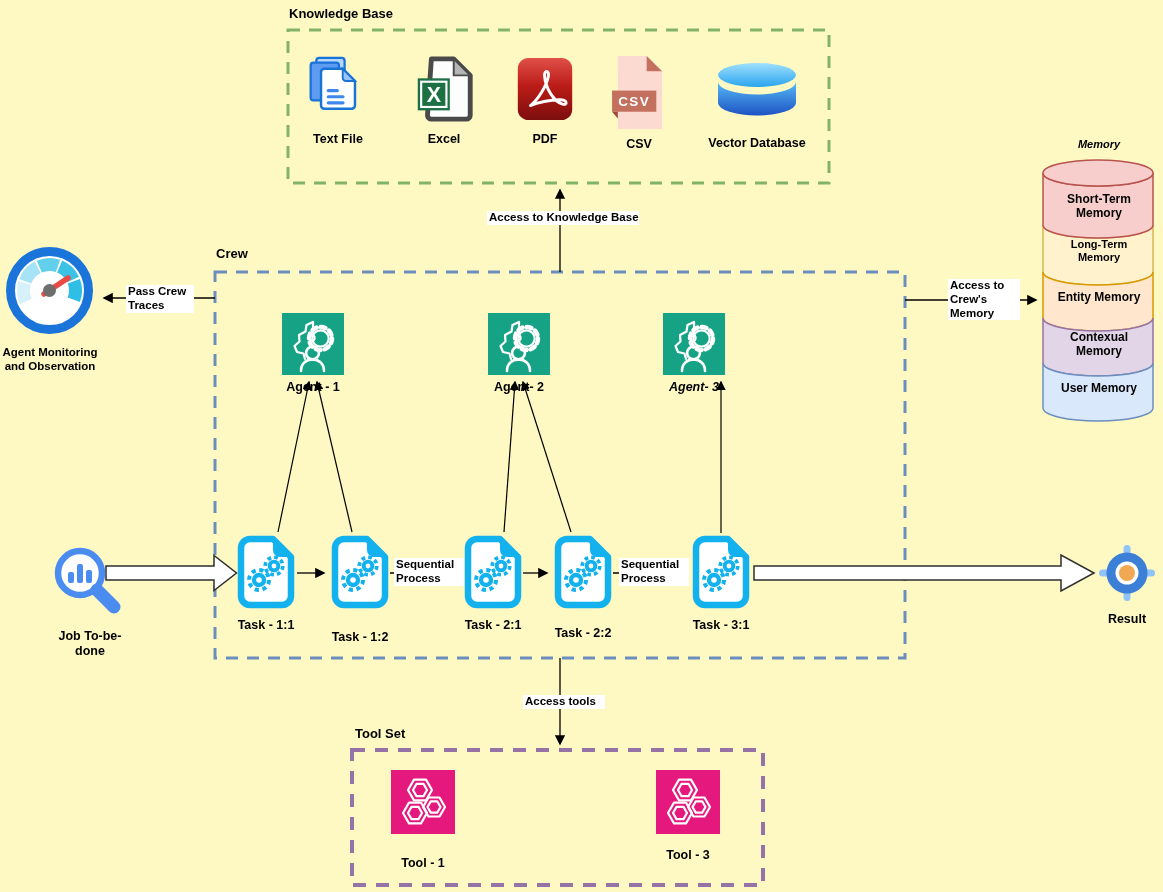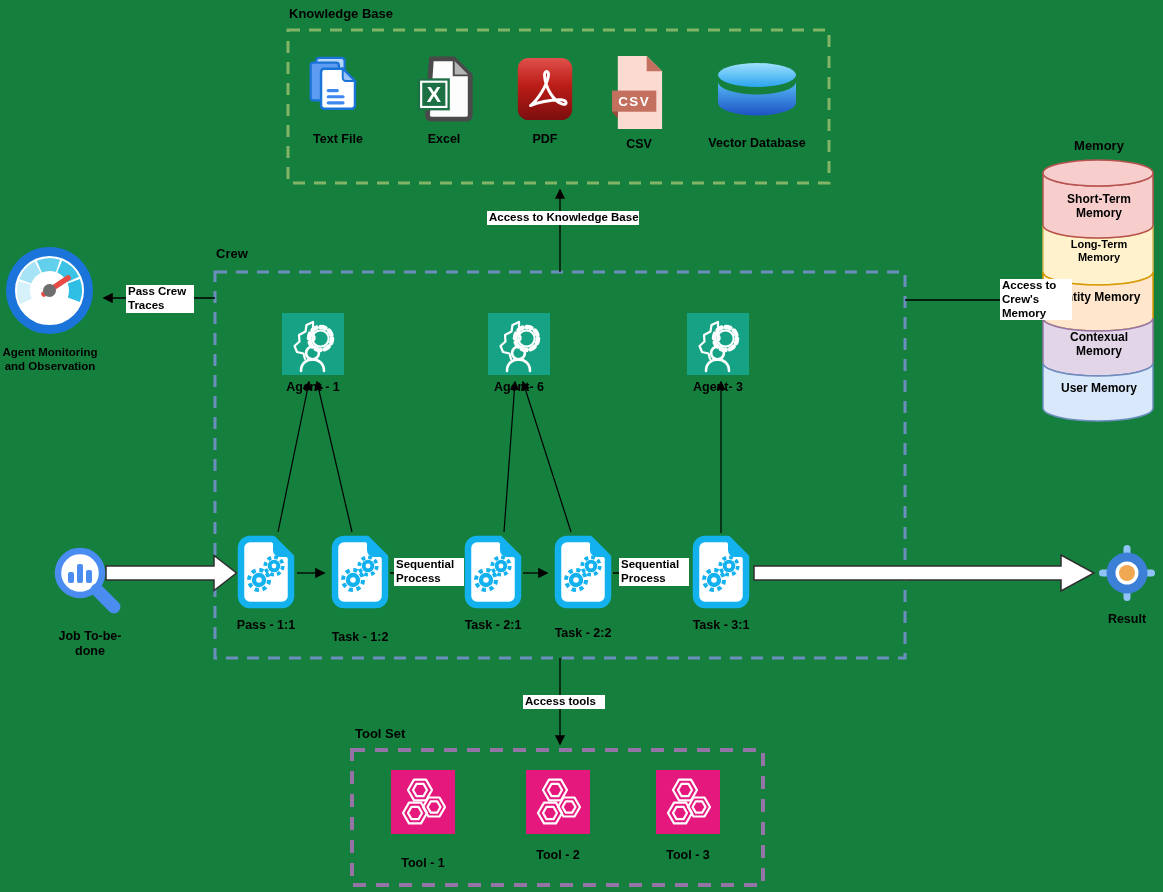--- a/index.html
+++ b/index.html
@@ -1,16 +1,16 @@
 <!DOCTYPE html>
 <html><head>
 <meta charset="utf-8">
 <style>
   html,body{margin:0;padding:0;background:#fff;}
-  .canvas{position:relative;width:1163px;height:892px;background:#15803d;
+  .canvas{position:relative;width:1163px;height:892px;background:#fef9c3;
           font-family:"Liberation Sans",sans-serif;overflow:hidden;}
   .layer{position:absolute;left:0;top:0;width:1163px;height:892px;}
   .abs{position:absolute;}
   .lbl{position:absolute;font-weight:700;color:#000;text-align:center;
        font-size:12.5px;line-height:1.18;}
   .title{position:absolute;font-weight:700;color:#000;font-size:13px;}
   .conn-lbl{position:absolute;font-weight:700;color:#000;text-align:left;
             font-size:11.5px;line-height:1.2;background:#fff;padding:0 2px;}
   .nowrap{white-space:nowrap;}
   .node{position:absolute;display:flex;flex-direction:column;align-items:center;}
@@ -69,21 +69,21 @@
       <path d="M1043,318 A55,13 0 0 0 1153,318 L1153,363 A55,13 0 0 1 1043,363 Z" stroke-width="1.5" fill="#e1d5e7" stroke="#9673a6"></path>
       <path d="M1043,363 A55,13 0 0 0 1153,363 L1153,408 A55,13 0 0 1 1043,408 Z" stroke-width="1.5" fill="#dae8fc" stroke="#6c8ebf"></path>
       <path d="M1043,173 A55,13 0 0 0 1153,173 L1153,225 A55,13 0 0 1 1043,225 Z" stroke-width="1.5" fill="#f8cecc" stroke="#b85450"></path>
       <ellipse cx="1098" cy="173" rx="55" ry="13" stroke-width="1.5" fill="#f8cecc" stroke="#b85450"></ellipse>
     </g>
   </svg>
 
   <div class="title" style="left:289px;top:6px;">Knowledge Base</div>
   <div class="title" style="left:216px;top:246px;">Crew</div>
   <div class="title" style="left:355px;top:726px;">Tool Set</div>
-  <div class="lbl" style="left:1041px;top:138px;width:116px;font-size:13px;">Memory</div>
+  <div class="lbl" style="left:1041px;top:138px;width:116px;font-size:11px;font-style:italic;">Memory</div>
 
   <div class="node" style="left:283px;top:54px;width:110px;">
     <svg width="66" height="70" viewBox="0 0 70 70">
       <rect x="12" y="2" width="30" height="40" rx="3" fill="#b5d7fb" stroke="#1a73d6" stroke-width="2.4"></rect>
       <rect x="6" y="7" width="30" height="40" rx="3" fill="#5e9cf1" stroke="#1a73d6" stroke-width="2.4"></rect>
       <path d="M17,17 a3.5,3.5 0 0 1 3.5,-3.5 h19.5 l13,13 v26 a3.5,3.5 0 0 1 -3.5,3.5 h-29 a3.5,3.5 0 0 1 -3.5,-3.5 z" fill="#fff" stroke="#1a73d6" stroke-width="2.6"></path>
       <path d="M40,13.5 l13,13 h-9.5 a3.5,3.5 0 0 1 -3.5,-3.5 z" fill="#9cc3f7" stroke="#1a73d6" stroke-width="2"></path>
       <rect x="23" y="35" width="13" height="3.4" rx="1.7" fill="#3e87ee"></rect>
       <rect x="23" y="41.5" width="19" height="3.4" rx="1.7" fill="#3e87ee"></rect>
       <rect x="23" y="48" width="19" height="3.4" rx="1.7" fill="#3e87ee"></rect>
@@ -151,24 +151,24 @@
       <g stroke="#fff" fill="none" stroke-width="2.2" stroke-linecap="round" stroke-linejoin="round">
         <circle cx="38.5" cy="25.5" r="8.2"></circle>
         <circle cx="38.5" cy="25.5" r="11.5" stroke-width="4.5" stroke-dasharray="4.7 4.33"></circle>
         <path d="M31,9 L24.5,12 L23.5,18.5 L17,22 L17.5,28.5 L12.5,33 L15,39 L21.5,40.5 L23,46"></path>
         <path d="M31,9 L31,21"></path>
           <circle cx="30" cy="25" r="2.6"></circle>
         <circle cx="30.5" cy="40" r="6.4" stroke-width="2.6" fill="none"></circle>
         <path d="M19,58 C19,50.5 24,46.5 30.5,46.5 C37,46.5 42,50.5 42,58" stroke-width="2.6"></path>
       </g>
     </svg>
-    <div class="lbl" style="position:static;margin-top:5px;">Agent- 6</div>
-  </div>
-
-  <div class="node" style="left:673px;top:313px;width:90px;">
+    <div class="lbl" style="position:static;margin-top:5px;">Agent- 2</div>
+  </div>
+
+  <div class="node" style="left:649px;top:313px;width:90px;font-style:italic;">
     <svg width="62" height="62" viewBox="0 0 62 62">
       <rect width="62" height="62" fill="#16a385"></rect>
       <g stroke="#fff" fill="none" stroke-width="2.2" stroke-linecap="round" stroke-linejoin="round">
         <circle cx="38.5" cy="25.5" r="8.2"></circle>
         <circle cx="38.5" cy="25.5" r="11.5" stroke-width="4.5" stroke-dasharray="4.7 4.33"></circle>
         <path d="M31,9 L24.5,12 L23.5,18.5 L17,22 L17.5,28.5 L12.5,33 L15,39 L21.5,40.5 L23,46"></path>
         <path d="M31,9 L31,21"></path>
           <circle cx="30" cy="25" r="2.6"></circle>
         <circle cx="30.5" cy="40" r="6.4" stroke-width="2.6" fill="none"></circle>
         <path d="M19,58 C19,50.5 24,46.5 30.5,46.5 C37,46.5 42,50.5 42,58" stroke-width="2.6"></path>
@@ -181,21 +181,21 @@
     <svg width="60" height="76" viewBox="0 0 60 74">
       <path d="M5,13 a9,9 0 0 1 9,-9 h23 l18,18 v39 a9,9 0 0 1 -9,9 h-32 a9,9 0 0 1 -9,-9 z" fill="#fff" stroke-width="6.5" stroke-linejoin="round" stroke="#14b1ef"></path>
       <path d="M37,4 l18,18 h-11 a7,7 0 0 1 -7,-7 z" fill="#14b1ef"></path>
       <circle cx="38" cy="31" r="6.3" fill="#14b1ef"></circle>
       <circle cx="38" cy="31" r="8.8" fill="none" stroke-width="3.6" stroke-dasharray="3.8 3.1" stroke="#14b1ef"></circle>
       <circle cx="38" cy="31" r="2.4" fill="#fff"></circle>
       <circle cx="23" cy="45" r="7.2" fill="#14b1ef"></circle>
       <circle cx="23" cy="45" r="10" fill="none" stroke-width="4" stroke-dasharray="4.2 3.65" stroke="#14b1ef"></circle>
       <circle cx="23" cy="45" r="2.8" fill="#fff"></circle>
     </svg>
-    <div class="lbl" style="position:static;margin-top:8px;">Pass - 1:1</div>
+    <div class="lbl" style="position:static;margin-top:8px;">Task - 1:1</div>
   </div>
 
   <div class="node" style="left:318px;top:534px;width:84px;">
     <svg width="60" height="76" viewBox="0 0 60 74">
       <path d="M5,13 a9,9 0 0 1 9,-9 h23 l18,18 v39 a9,9 0 0 1 -9,9 h-32 a9,9 0 0 1 -9,-9 z" fill="#fff" stroke-width="6.5" stroke-linejoin="round" stroke="#14b1ef"></path>
       <path d="M37,4 l18,18 h-11 a7,7 0 0 1 -7,-7 z" fill="#14b1ef"></path>
       <circle cx="38" cy="31" r="6.3" fill="#14b1ef"></circle>
       <circle cx="38" cy="31" r="8.8" fill="none" stroke-width="3.6" stroke-dasharray="3.8 3.1" stroke="#14b1ef"></circle>
       <circle cx="38" cy="31" r="2.4" fill="#fff"></circle>
       <circle cx="23" cy="45" r="7.2" fill="#14b1ef"></circle>
@@ -255,34 +255,20 @@
         <polygon points="22,20 25.5,13.9 32.5,13.9 36,20 32.5,26.1 25.5,26.1"></polygon>
         <polygon points="32,37 37.5,27.5 48.5,27.5 54,37 48.5,46.5 37.5,46.5"></polygon>
         <polygon points="36.5,37 39.8,31.4 46.2,31.4 49.5,37 46.2,42.6 39.8,42.6"></polygon>
         <polygon points="12,43 18,32.6 30,32.6 36,43 30,53.4 18,53.4"></polygon>
         <polygon points="17,43 20.5,36.9 27.5,36.9 31,43 27.5,49.1 20.5,49.1"></polygon>
       </g>
     </svg>
     <div class="lbl" style="position:static;margin-top:22px;">Tool - 1</div>
   </div>
 
-  <div class="node" style="left:508px;top:770px;width:100px;">
-    <svg width="64" height="64" viewBox="0 0 64 64">
-      <rect width="64" height="64" fill="#e5197d"></rect>
-      <g stroke="#fff" stroke-width="2.2" fill="none" stroke-linejoin="round">
-        <polygon points="17,20 23,9.6 35,9.6 41,20 35,30.4 23,30.4"></polygon>
-        <polygon points="22,20 25.5,13.9 32.5,13.9 36,20 32.5,26.1 25.5,26.1"></polygon>
-        <polygon points="32,37 37.5,27.5 48.5,27.5 54,37 48.5,46.5 37.5,46.5"></polygon>
-        <polygon points="36.5,37 39.8,31.4 46.2,31.4 49.5,37 46.2,42.6 39.8,42.6"></polygon>
-        <polygon points="12,43 18,32.6 30,32.6 36,43 30,53.4 18,53.4"></polygon>
-        <polygon points="17,43 20.5,36.9 27.5,36.9 31,43 27.5,49.1 20.5,49.1"></polygon>
-      </g>
-    </svg>
-    <div class="lbl" style="position:static;margin-top:14px;">Tool - 2</div>
-  </div>
 
   <div class="node" style="left:638px;top:770px;width:100px;">
     <svg width="64" height="64" viewBox="0 0 64 64">
       <rect width="64" height="64" fill="#e5197d"></rect>
       <g stroke="#fff" stroke-width="2.2" fill="none" stroke-linejoin="round">
         <polygon points="17,20 23,9.6 35,9.6 41,20 35,30.4 23,30.4"></polygon>
         <polygon points="22,20 25.5,13.9 32.5,13.9 36,20 32.5,26.1 25.5,26.1"></polygon>
         <polygon points="32,37 37.5,27.5 48.5,27.5 54,37 48.5,46.5 37.5,46.5"></polygon>
         <polygon points="36.5,37 39.8,31.4 46.2,31.4 49.5,37 46.2,42.6 39.8,42.6"></polygon>
         <polygon points="12,43 18,32.6 30,32.6 36,43 30,53.4 18,53.4"></polygon>
@@ -326,18 +312,18 @@
   <div class="lbl" style="left:1087px;top:612px;width:80px;">Result</div>
 
   <div class="lbl" style="left:1051px;top:192px;width:96px;font-size:12px;">Short-Term Memory</div>
   <div class="lbl" style="left:1051px;top:238px;width:96px;font-size:11px;">Long-Term Memory</div>
   <div class="lbl" style="left:1051px;top:290px;width:96px;font-size:12px;">Entity Memory</div>
   <div class="lbl" style="left:1051px;top:330px;width:96px;font-size:12px;">Contexual Memory</div>
   <div class="lbl" style="left:1051px;top:381px;width:96px;font-size:12px;">User Memory</div>
 
   <div class="conn-lbl" style="left:126px;top:285px;width:64px;">Pass Crew Traces</div>
   <div class="conn-lbl nowrap" style="left:487px;top:211px;width:148px;">Access to Knowledge Base</div>
-  <div class="conn-lbl" style="left:1000px;top:279px;width:68px;">Access to Crew's Memory</div>
+  <div class="conn-lbl" style="left:948px;top:279px;width:68px;">Access to Crew's Memory</div>
   <div class="conn-lbl nowrap" style="left:523px;top:695px;width:78px;">Access tools</div>
   <div class="conn-lbl" style="left:394px;top:558px;width:66px;">Sequential Process</div>
   <div class="conn-lbl" style="left:619px;top:558px;width:66px;">Sequential Process</div>
 
 </div>
 
 </body></html>

